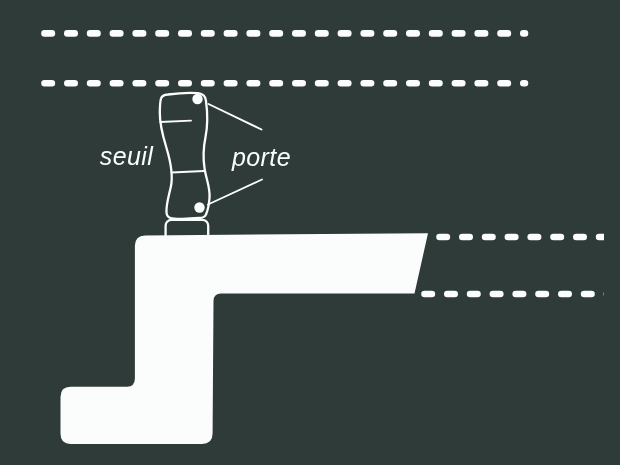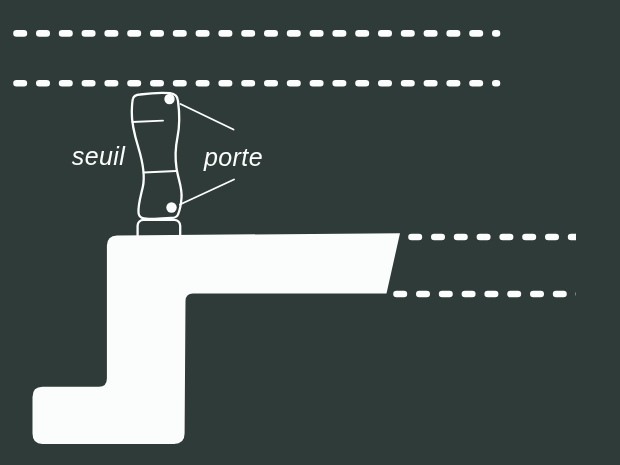--- a/index.html
+++ b/index.html
@@ -6,20 +6,21 @@
     --bg:#2f3b38;
     --ink:#fbfdfc;
   }
   html,body{margin:0;padding:0;background:var(--bg);}
   .stage{
     position:relative;
     width:576px;height:465px;
     background:var(--bg);
     overflow:hidden;
     font-family:"Liberation Sans",sans-serif;
+    margin-left:28px;
   }
   svg{display:block;}
   .dash{
     stroke:var(--ink);
     stroke-width:6.6;
     stroke-linecap:round;
     stroke-dasharray:7.4 15.4;
     fill:none;
   }
   .outline{

